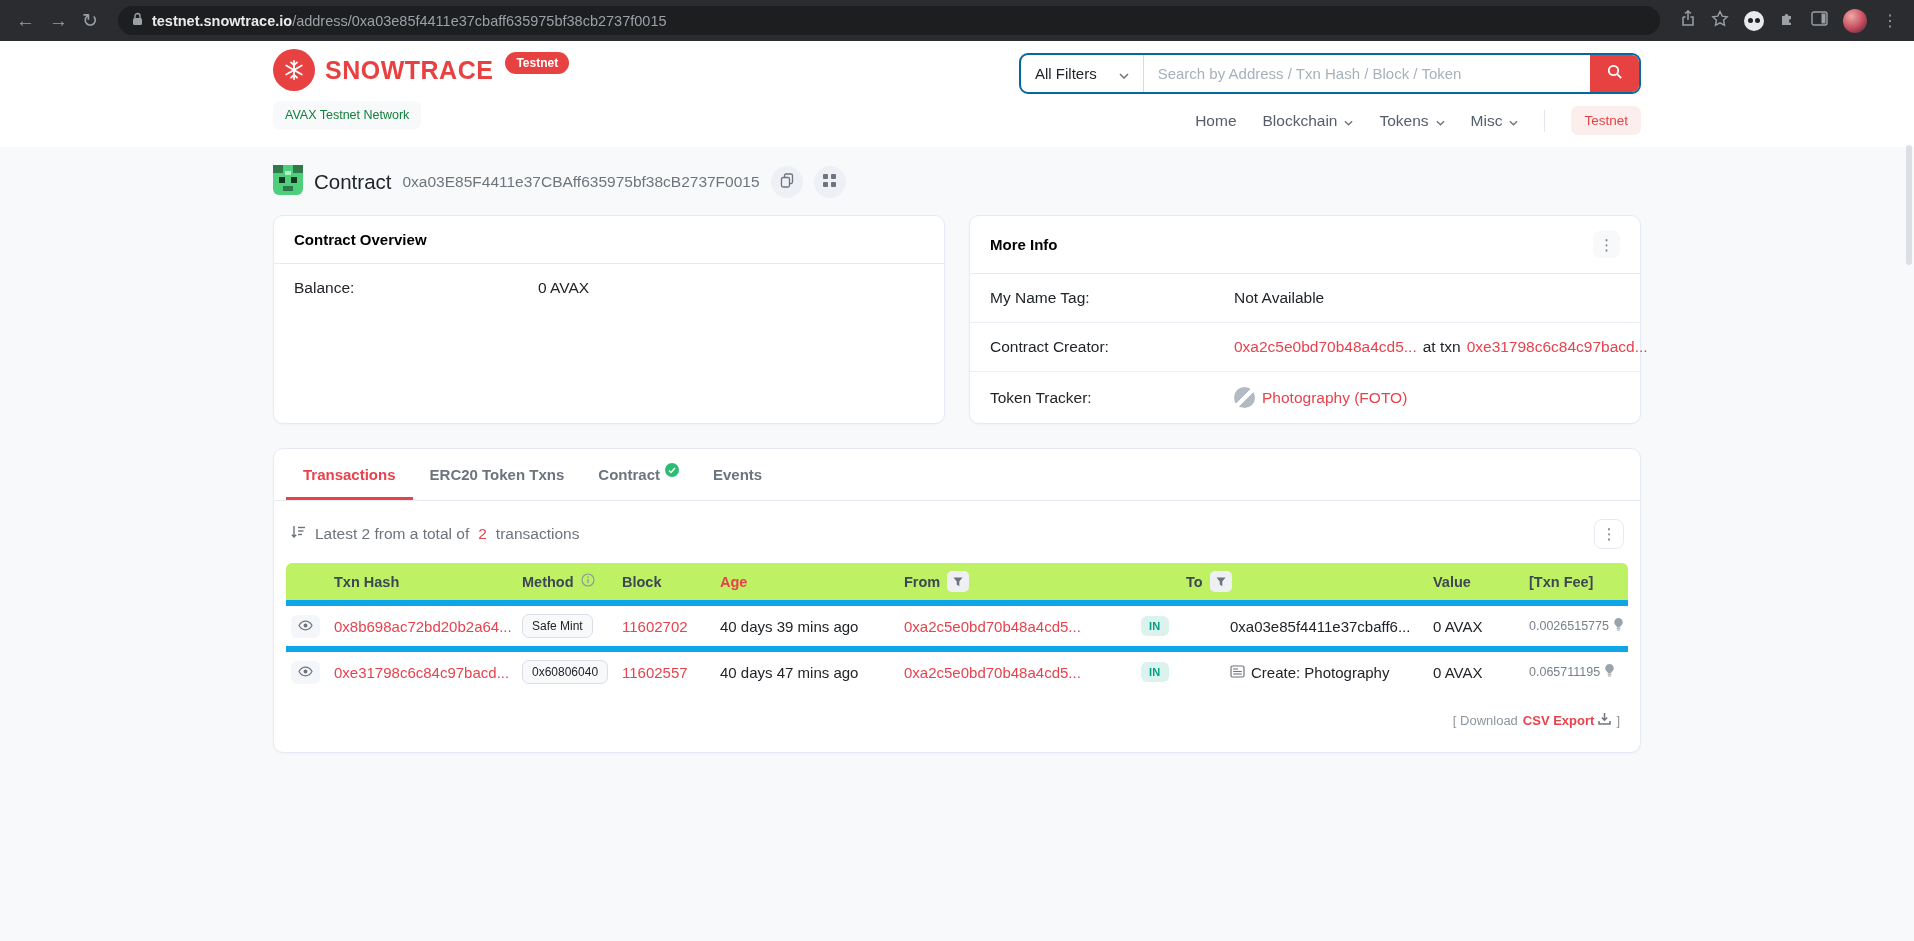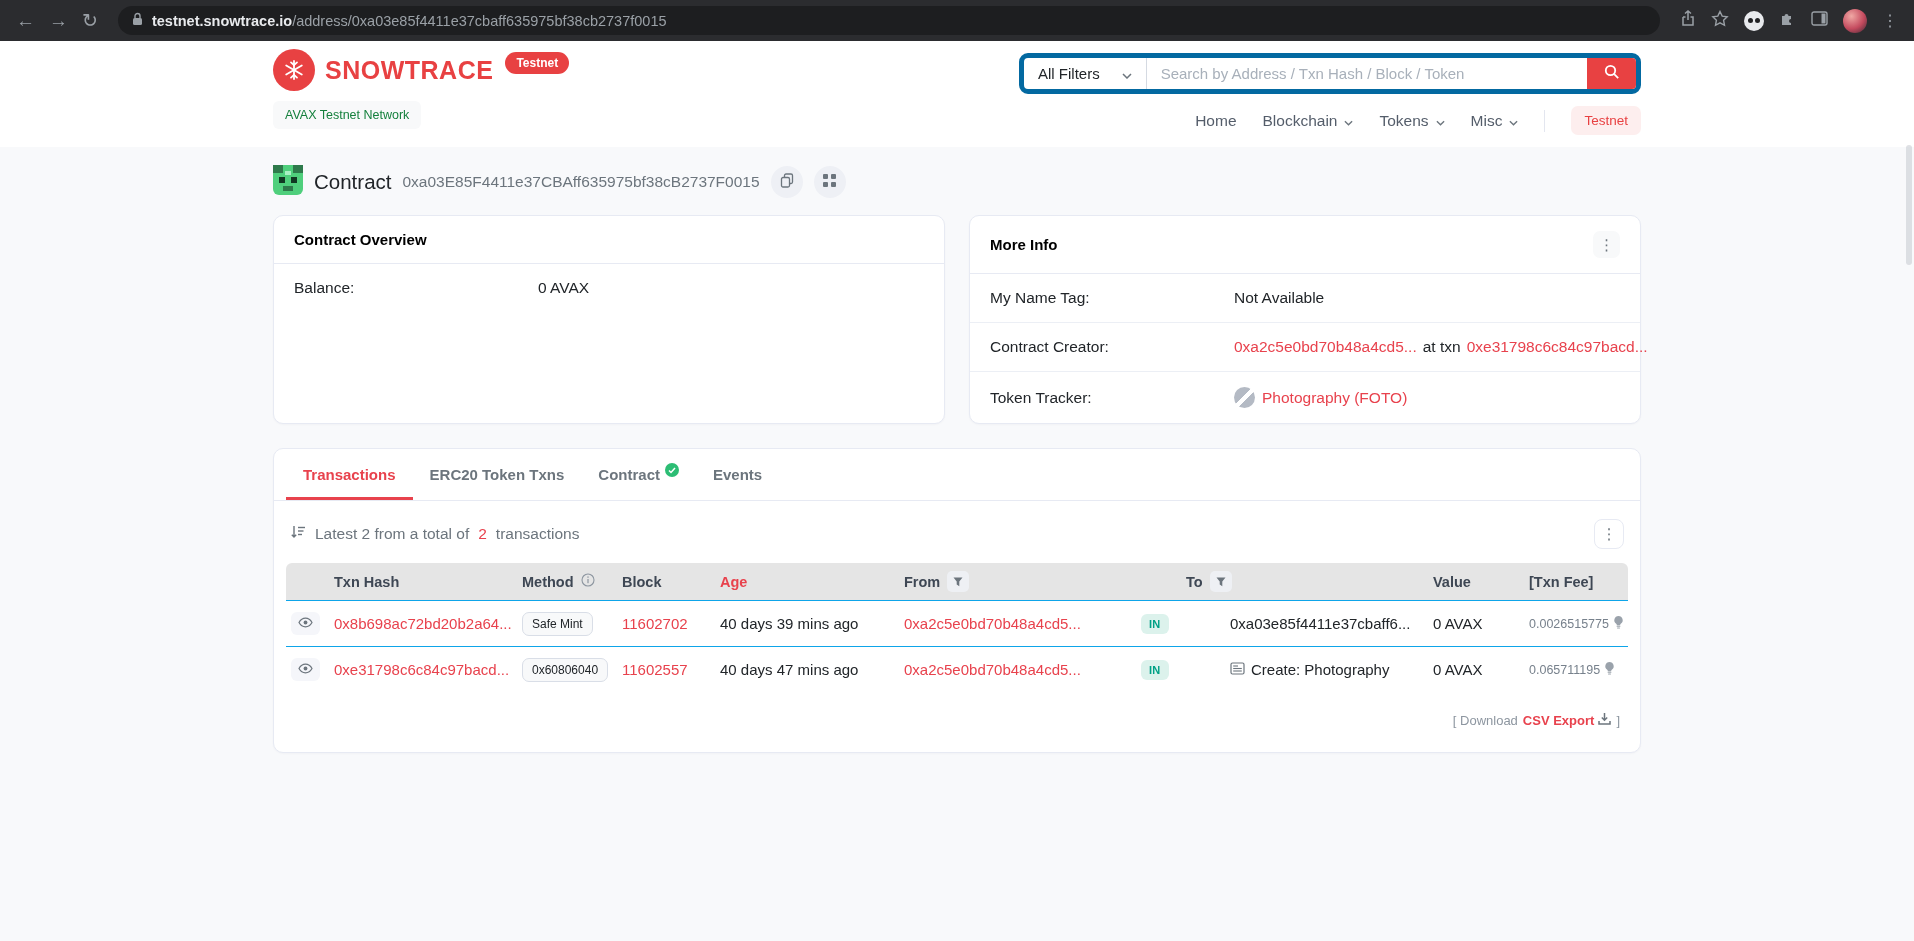--- a/index.html
+++ b/index.html
@@ -22,21 +22,21 @@
   .site-header { background:#ffffff; padding:8px 0 12px; }
   .header-flex { display:flex; justify-content:space-between; align-items:flex-start; }
   .logo-col { display:flex; flex-direction:column; gap:10px; }
   .logo-row { display:flex; align-items:center; gap:10px; }
   .logo-mark { width:42px; height:42px; border-radius:50%; background:#e84142; display:flex; align-items:center; justify-content:center; }
   .brand { font-size:25px; font-weight:800; color:#e84142; letter-spacing:.5px; }
   .brand-badge { background:#e84142; color:#fff; font-size:12px; font-weight:700; padding:4px 11px; border-radius:11px; margin-left:2px; margin-top:-14px; }
   .network-pill { align-self:flex-start; background:#f8f9fa; border-radius:6px; padding:7px 12px; font-size:12.5px; color:#15803d; }
 
   .search-col { display:flex; flex-direction:column; align-items:flex-end; gap:12px; padding-top:4px; }
-  .search-group { display:flex; width:622px; height:41px; border:5px solid #0369a1; border-radius:9px; background:#fff; overflow:hidden; }
+  .search-group { display:flex; width:622px; height:41px; border:2px solid #0369a1; border-radius:9px; background:#fff; overflow:hidden; }
   .filter-box { display:flex; align-items:center; gap:22px; padding:0 14px; border-right:1px solid #d5dae2; font-size:15px; color:#212529; white-space:nowrap; }
   .search-input { flex:1; border:0; outline:0; padding:0 14px; font-size:15px; color:#0f766e; font-family:"Liberation Sans",sans-serif; }
   .search-input::placeholder { color:#a8b0ba; }
   .search-btn { width:49px; background:#e84142; border:0; display:flex; align-items:center; justify-content:center; cursor:pointer; }
   .nav-row { display:flex; align-items:center; gap:26px; font-size:15.5px; color:#545d6a;justify-content:center; }
   .nav-item { display:flex; align-items:center; gap:7px; cursor:pointer; }
   .nav-divider { width:1px; height:22px; background:#e3e6ef; }
   .nav-testnet { background:#fdeeee; color:#e84142; font-size:13.5px; padding:7px 13px; border-radius:7px; }
 
   
@@ -67,24 +67,24 @@
   .tab.active { color:#e8424d; border-bottom-color:#e8424d; }
   .check-badge { width:14px; height:14px; border-radius:50%; background:#2cbd74; display:inline-flex; align-items:center; justify-content:center; margin-top:-3px; }
 
   .tx-inner { padding:0 12px; }
   .summary-row { display:flex; align-items:center; justify-content:space-between; padding:18px 4px 14px; }
   .summary-left { display:flex; align-items:center; gap:9px; font-size:15.5px; color:#6c757d; }
   .summary-left .count { color:#e8424d; }
   .dots-btn-bordered { width:30px; height:30px; border-radius:8px; background:#fff; border:1px solid #e7eaf3; color:#6c757d; font-size:15px; cursor:pointer; }
 
   .tgrid { display:grid; grid-template-columns:48px 188px 100px 98px 184px 237px 45px 247px 96px 1fr; align-items:center; }
-  .thead { background:#e5e5e5; height:37px; font-size:14.5px; font-weight:700; color:#3e4754; border-radius:6px 6px 0 0; }
+  .thead { background:#bef264; height:37px; font-size:14.5px; font-weight:700; color:#3e4754; border-radius:6px 6px 0 0; }
   .thead .hcell { display:flex; align-items:center; gap:7px; }
   .thead .age-h { color:#e8424d; }
-  .trow { height:46px; border-top:1px solid #0ea5e9; font-size:15px; color:#212529; }
+  .trow { height:46px; border-top:6px solid #0ea5e9; font-size:15px; color:#212529; }
   .trow:first-of-type { border-top:none; }
   .eye-btn { width:29px; height:23px; margin-left:5px; border-radius:6px; background:#f5f6fa; border:0; display:flex; align-items:center; justify-content:center; cursor:pointer; }
   .method-badge { display:inline-block; background:#f8f9fa; border:1px solid #d9dee7; border-radius:7px; padding:4px 9px; font-size:12px; color:#212529; white-space:nowrap; }
   .dir-badge { display:inline-block; background:#dcf2ec; color:#00a186; font-size:11px; font-weight:700; padding:4px 8px; border-radius:6px; letter-spacing:.3px; }
   .fee-cell { display:flex; align-items:center; gap:4px; font-size:12.5px; color:#77818c; }
   .to-cell { display:flex; align-items:center; gap:6px; white-space:nowrap; overflow:hidden;margin-left:44px; }
   .filter-btn { width:22px; height:21px; border-radius:5px; background:#eef0f4; border:0; display:flex; align-items:center; justify-content:center; cursor:pointer; }
 
   .csv-row { display:flex; justify-content:flex-end; align-items:center; gap:5px; padding:20px 8px 24px; font-size:13px; color:#8d96a0; }
   .csv-link { color:#e8424d; font-weight:700; display:flex; align-items:center; gap:4px; cursor:pointer; }

